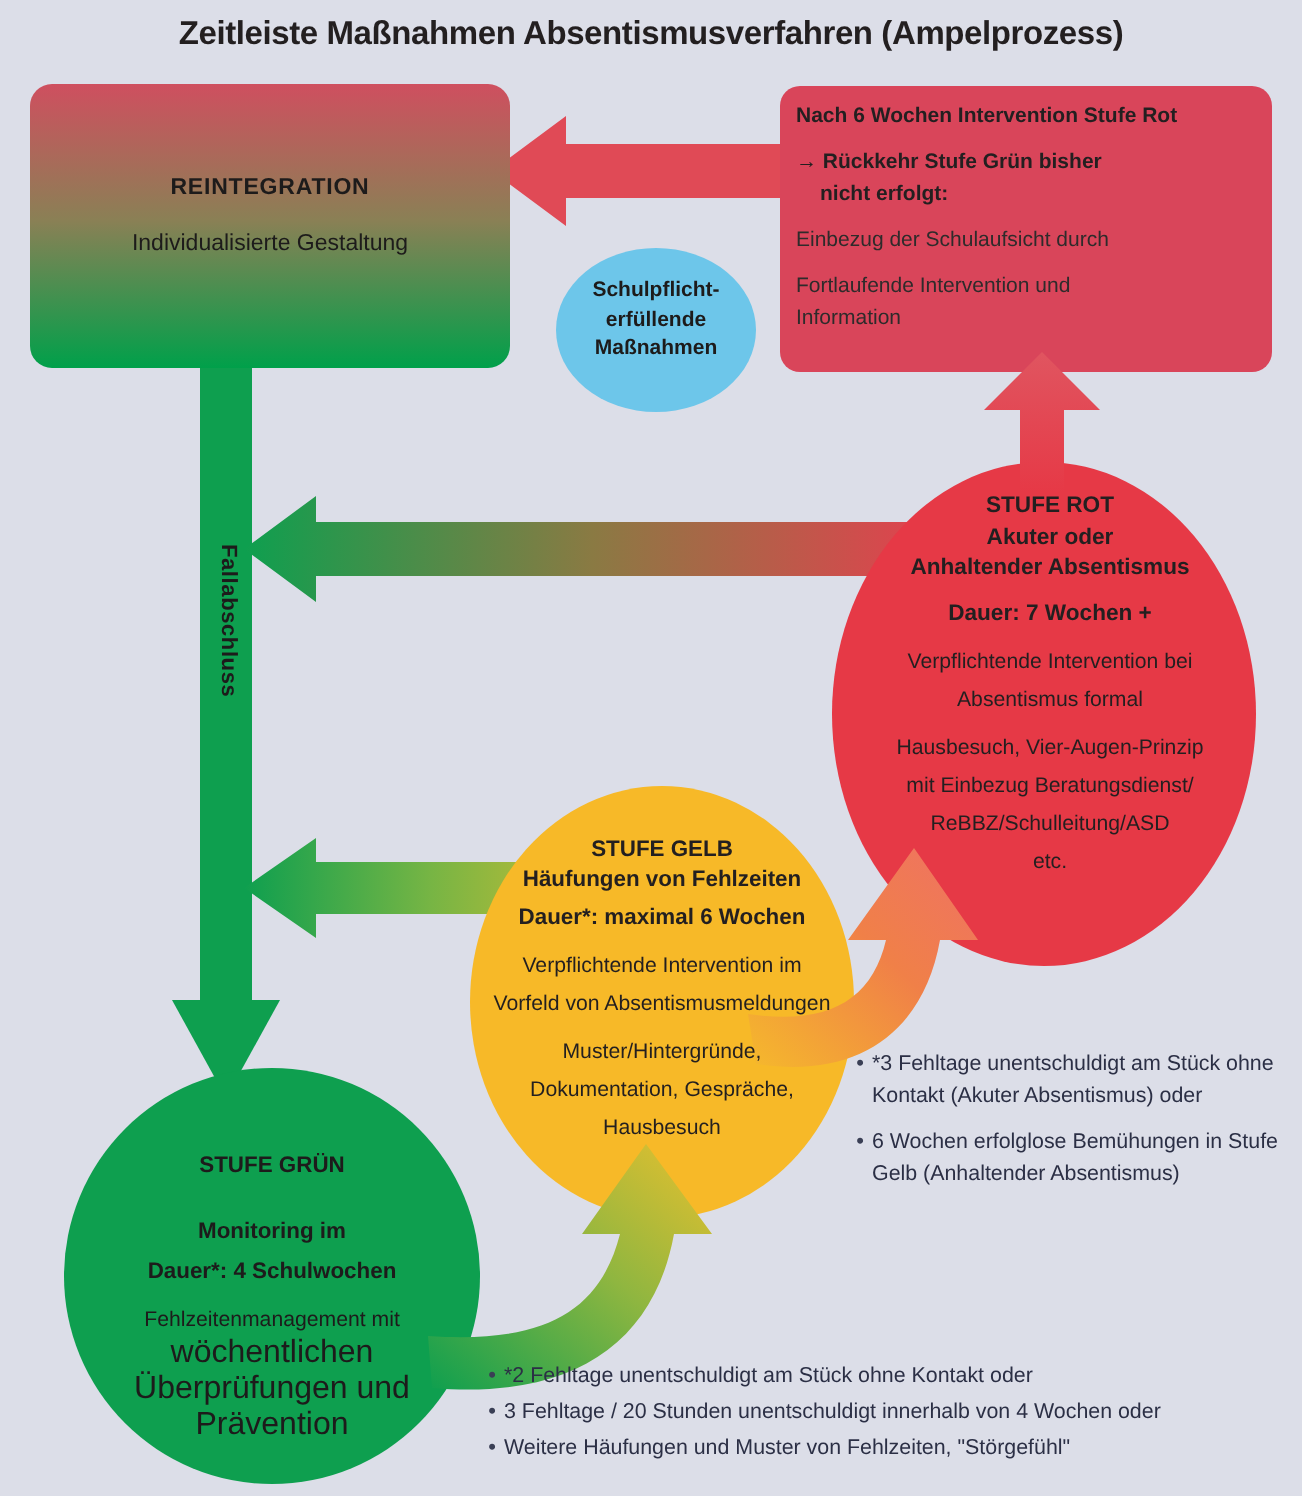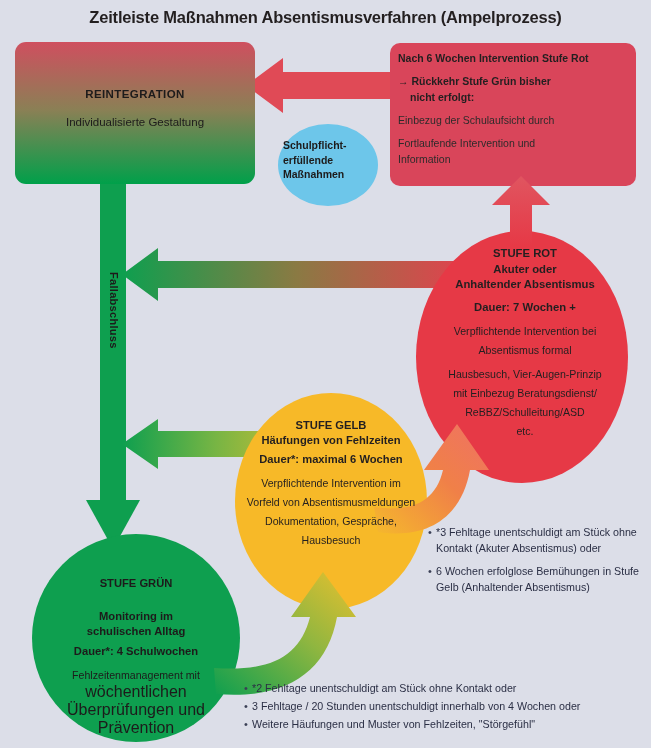--- a/index.html
+++ b/index.html
@@ -40,21 +40,21 @@
     font-size:10.5px;line-height:16px;color:#231f20;
   }
   #redbox-txt .b{font-weight:bold;display:block;}
   #redbox-txt .n{display:block;color:#2e2b2b;}
   #redbox-txt .gap{height:7px;}
   #redbox-txt .ind{display:block;padding-left:12px;font-weight:bold;}
 
   
   #blue-txt{
     left:283px;top:138px;width:90px;
-    font-size:10.5px;font-weight:bold;line-height:14.5px;text-align:left;
+    font-size:10.5px;font-weight:bold;line-height:14.5px;text-align:center;
     color:#1d1b1b;
   }
 
   
   #fall{
     left:104px;top:272px;width:16px;
     font-size:11px;font-weight:bold;color:#1d1b1b;
     writing-mode:vertical-rl;text-orientation:mixed;
     letter-spacing:.3px;
   }
@@ -220,28 +220,28 @@
     <span class="p2">ReBBZ/Schulleitung/ASD</span>
     <span class="p2">etc.</span>
   </div>
 
   <div class="lbl" id="gelb-txt">
     <span class="h">STUFE GELB</span>
     <span class="h">Häufungen von Fehlzeiten</span>
     <span class="d">Dauer*: maximal 6 Wochen</span>
     <span class="p">Verpflichtende Intervention im</span>
     <span class="p2">Vorfeld von Absentismusmeldungen</span>
+    <span class="p">Muster/Hintergründe,</span>
     <span class="p2">Dokumentation, Gespräche,</span>
     <span class="p2">Hausbesuch</span>
   </div>
 
   <div class="lbl" id="gruen-txt">
     <span class="h">STUFE GRÜN</span>
     <span class="h2">Monitoring im</span>
-    <span class="h">schulischen Alltag</span>
     <span class="d">Dauer*: 4 Schulwochen</span>
     <span class="p">Fehlzeitenmanagement mit</span>
     <span class="p2">wöchentlichen Überprüfungen</span>
     <span class="p2">und Prävention</span>
   </div>
 
   <div class="blist" id="bullets-right">
     <div class="row">
       <span class="bul">•</span>
       <span class="tx">*3 Fehltage unentschuldigt am Stück ohne Kontakt (Akuter Absentismus) oder</span>

